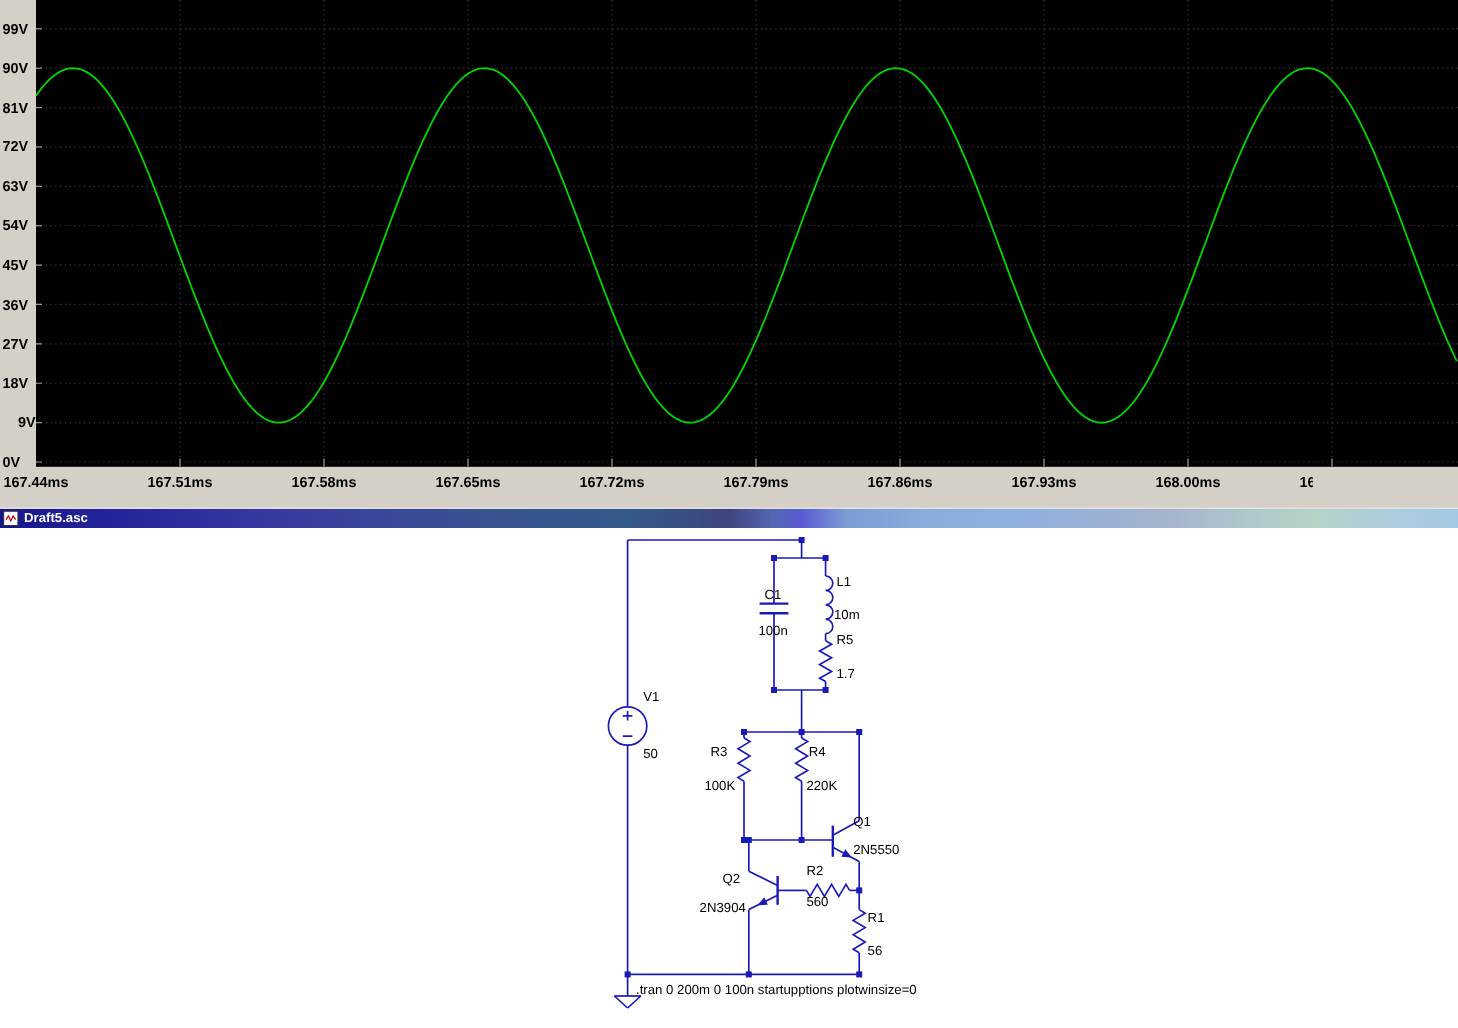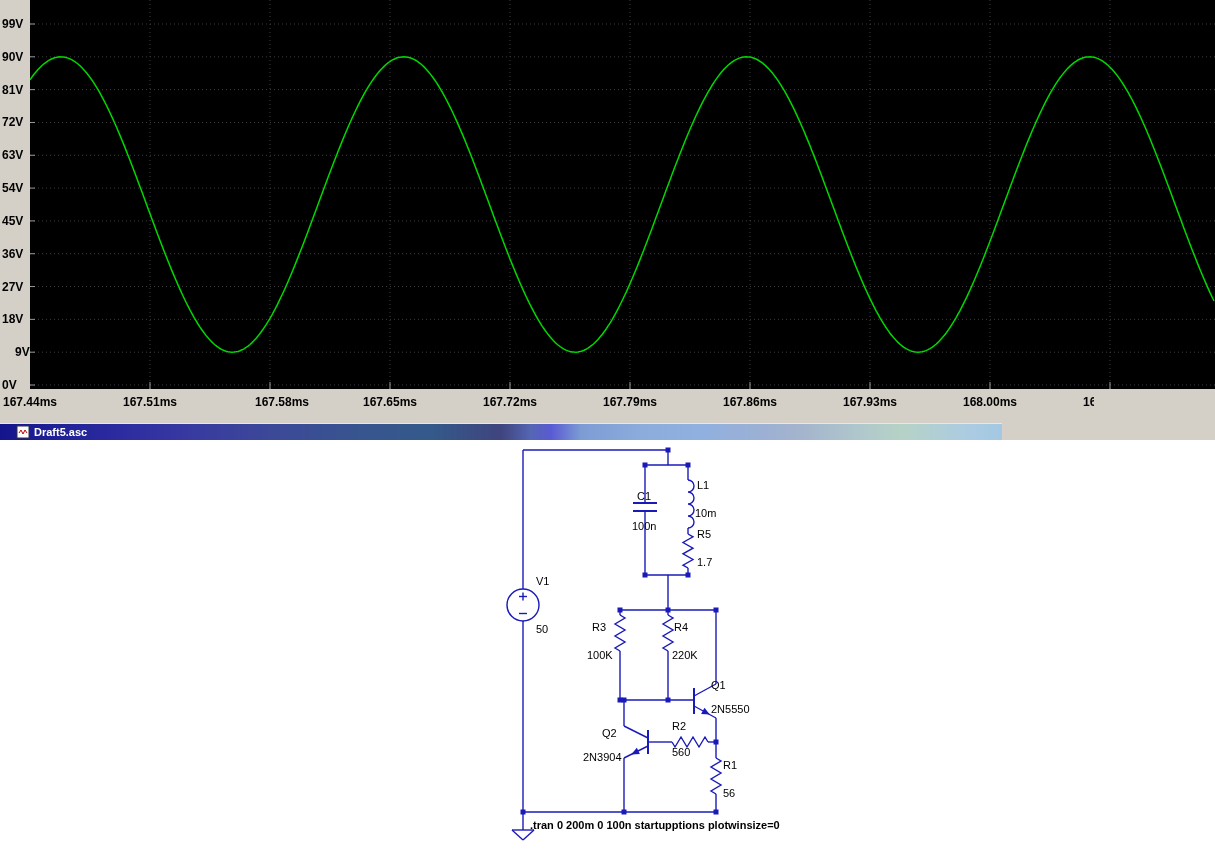--- a/index.html
+++ b/index.html
@@ -10,34 +10,34 @@
   .plot-pane{position:relative;width:1215px;height:423px;background:#d4d0c8}
   #plot-svg{position:absolute;left:30px;top:0;width:1185px;height:389px;background:#000;display:block}
   .trace-title{position:absolute;left:30px;top:1px;width:1185px;text-align:center;
                font:bold 12px "Liberation Sans",sans-serif;color:#00d800;z-index:3}
   #ylabels{position:absolute;left:0;top:0;width:30px;height:389px}
   .ylab{position:absolute;left:2px;width:27px;font:bold 12px "Liberation Sans",sans-serif;color:#000;white-space:nowrap}
   #xlabels{position:absolute;left:0;top:392px;width:1094px;height:28px;overflow:hidden}
   .xlab{position:absolute;top:3px;width:80px;text-align:center;font:bold 12px "Liberation Sans",sans-serif;color:#000;white-space:nowrap}
 
   
-  .schem-titlebar{position:relative;width:1002px;height:17px;display:flex;align-items:center;padding-left:16px;
+  .schem-titlebar{position:relative;width:1215px;height:17px;display:flex;align-items:center;padding-left:2px;
     background:linear-gradient(90deg,
       #14148c 0%, #23239a 7%, #2e2ea0 13%, #383aa0 19%, #3c4898 27%, #385490 35%,
       #345a8a 43%, #3f447e 50%, #5566b4 53%, #5a5ad2 55%, #7c9cd4 58%, #8cacdc 64%,
       #90b0e0 70%, #9cb0d4 76%, #a4b4cc 80%, #b0c8cc 86%, #b6d2c6 90%, #accce0 96%, #a4c8e4 100%);
     border-top:1px solid #e8e8e8}
   .win-icon{width:14px;height:14px;display:inline-block;flex:0 0 auto}
   .title-text{color:#fff;font:bold 11px "Liberation Sans",sans-serif;padding-left:4px;white-space:nowrap}
 
   
   .schematic{position:relative;width:1215px;height:417px;background:#fff}
   #schem-svg{position:absolute;left:0;top:0;display:block}
   .clabel{position:absolute;font:11px "Liberation Sans",sans-serif;color:#000;white-space:nowrap;z-index:2}
-  .directive{display:flex;font-weight:bold}
+  .directive{display:flex;font-weight:normal}
 </style>
 </head>
 <body>
 
 <div class="plot-pane">
   <svg id="plot-svg" viewBox="0 0 1185 389">
       <line x1="0" y1="24" x2="1185" y2="24" stroke="#3d3d3d" stroke-width="1" stroke-dasharray="1 3"></line>
       <line x1="0" y1="24" x2="5" y2="24" stroke="#9a9a9a" stroke-width="1"></line>
       <line x1="0" y1="56.81818181818181" x2="1185" y2="56.81818181818181" stroke="#3d3d3d" stroke-width="1" stroke-dasharray="1 3"></line>
       <line x1="0" y1="56.81818181818181" x2="5" y2="56.81818181818181" stroke="#9a9a9a" stroke-width="1"></line>
@@ -91,21 +91,21 @@
       <span class="ylab" style="top: 213.909px;">45V</span>
       <span class="ylab" style="top: 246.727px;">36V</span>
       <span class="ylab" style="top: 279.545px;">27V</span>
       <span class="ylab" style="top: 312.364px;">18V</span>
       <span class="ylab" style="top: 345.182px; margin-left: 13px;">9V</span>
       <span class="ylab" style="top: 378px;">0V</span>
     </div>
   <div id="xlabels">
       <span class="xlab" style="left: -10px;">167.44ms</span>
       <span class="xlab" style="left: 110px;">167.51ms</span>
-      <span class="xlab" style="left: 242px;">167.58ms</span>
+      <span class="xlab" style="left: 230px;">167.58ms</span>
       <span class="xlab" style="left: 350px;">167.65ms</span>
       <span class="xlab" style="left: 470px;">167.72ms</span>
       <span class="xlab" style="left: 590px;">167.79ms</span>
       <span class="xlab" style="left: 710px;">167.86ms</span>
       <span class="xlab" style="left: 830px;">167.93ms</span>
       <span class="xlab" style="left: 950px;">168.00ms</span>
       <span class="xlab" style="left: 1070px;">168.07ms</span>
       <span class="xlab" style="left: 1190px;">168.14ms</span>
     </div>
 </div>

